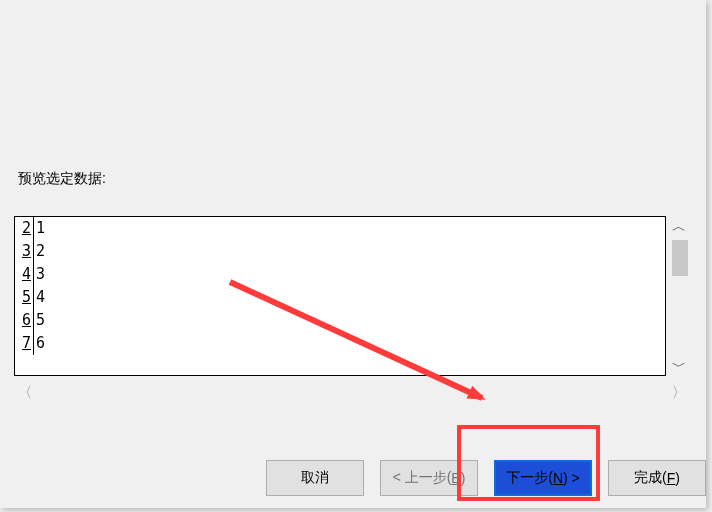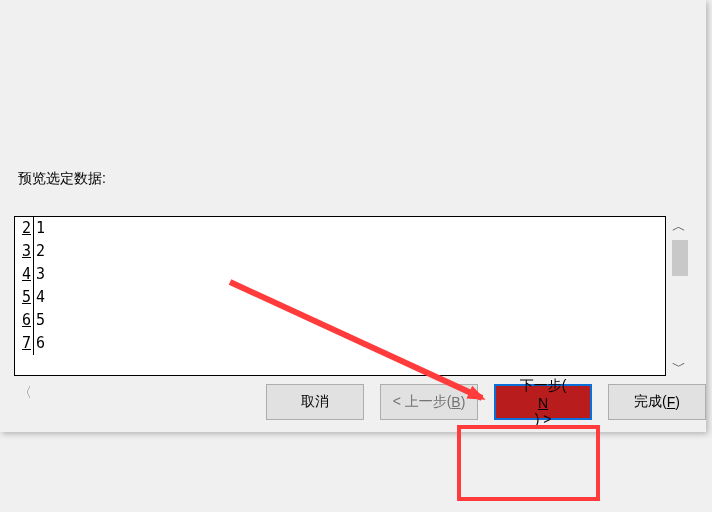--- a/index.html
+++ b/index.html
@@ -7,21 +7,21 @@
     padding: 0;
     width: 712px;
     height: 512px;
     background: #f0f0f0;
     font-family: "Microsoft YaHei", "SimSun", Arial, sans-serif;
     overflow: hidden;
   }
   .stage {
     position: relative;
     width: 706px;
-    height: 432px;
+    height: 508px;
     background: #f0f0f0;
     box-shadow: 2px 2px 6px rgba(0,0,0,0.25);
   }
   .label {
     position: absolute;
     left: 18px;
     top: 170px;
     font-size: 14px;
     color: #000;
   }
@@ -133,22 +133,21 @@
     box-sizing: border-box;
     padding: 0 10px;
     cursor: pointer;
   }
   .btn.disabled {
     color: #737373;
     cursor: default;
   }
   .btn.primary {
     border: 2px solid #0a6fd8;
-    background: #b91c1c;
-    flex-direction: column;
+    background: #1d4ed8;
   }
   .mnemonic {
     text-decoration: underline;
   }
   .red-box {
     position: absolute;
     border: 4px solid #ff3b3b;
     box-sizing: border-box;
     pointer-events: none;
   }

